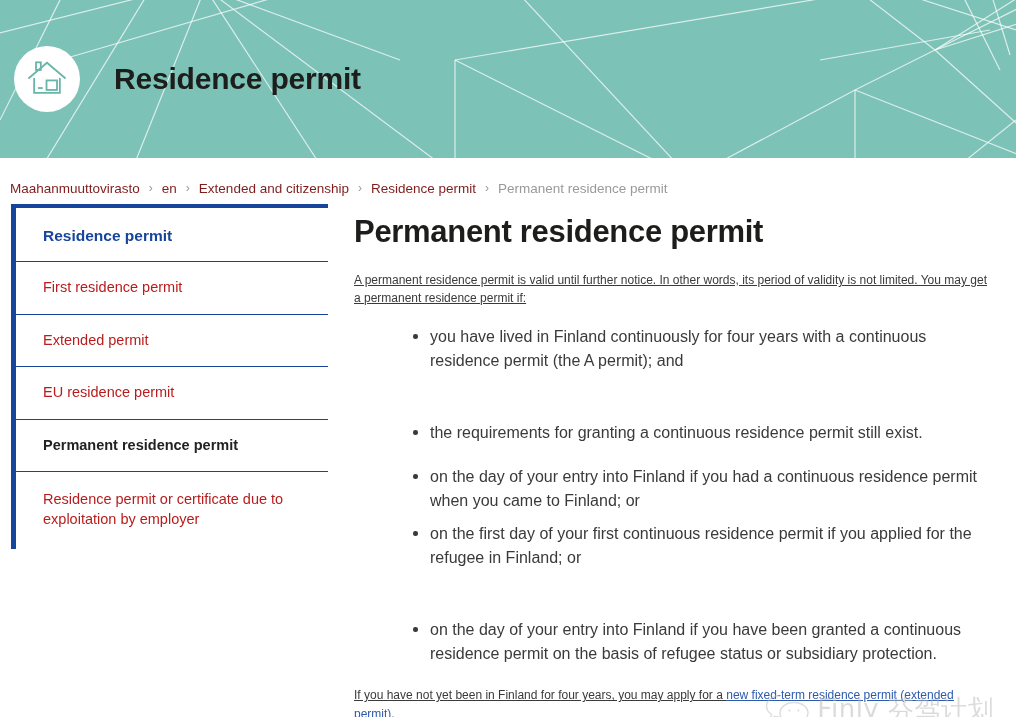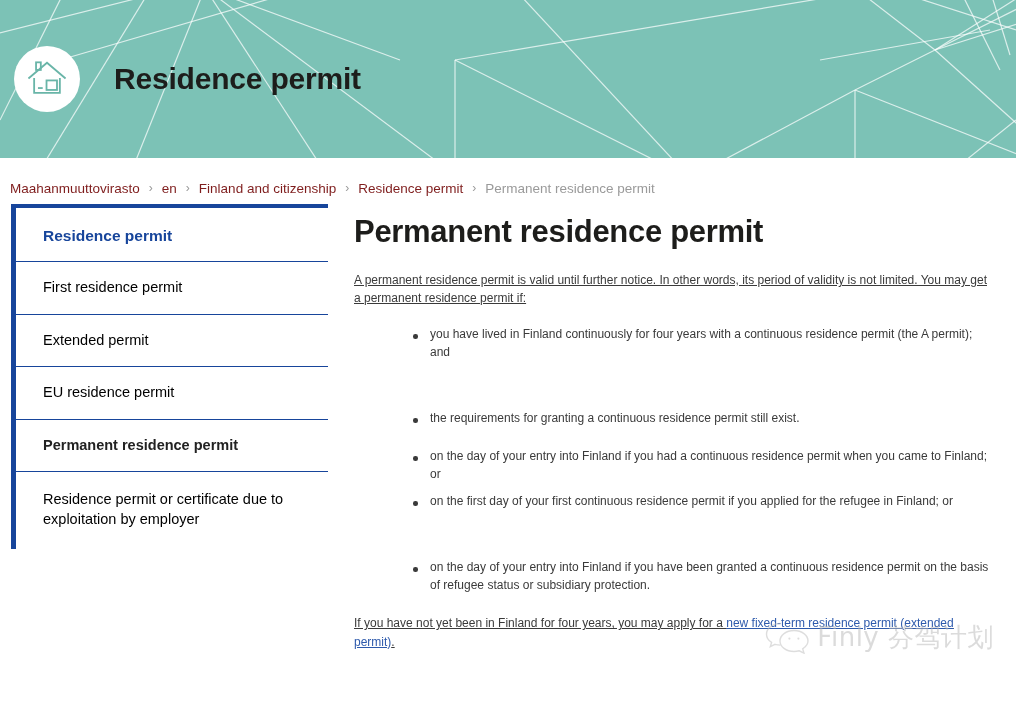--- a/index.html
+++ b/index.html
@@ -87,21 +87,21 @@
     font-size: 15.5px;
     font-weight: bold;
     color: #17459b;
     padding: 19px 0 16px 27px;
     border-bottom: 1.5px solid #17459b;
     margin-left: 0;
     margin-right: 0;
   }
   .side-item {
     font-size: 14.5px;
-    color: #000000;
+    color: #b91c1c;
     line-height: 1.35;
     padding: 16px 10px 16px 27px;
     border-bottom: 1.5px solid #17459b;
   }
   .side-item.active {
     font-weight: bold;
     color: #222222;
   }
   .side-item.sub {
     padding-left: 43px;
@@ -147,21 +147,21 @@
     color: #3a3a3a;
     margin: 0 0 18px 0;
     text-decoration: underline;
   }
   ul.bullets {
     margin: 0 0 20px 0;
     padding-left: 59px;
     list-style: none;
   }
   ul.bullets li {
-    font-size: 12px;
+    font-size: 16px;
     line-height: 1.5;
     color: #3a3a3a;
     margin-bottom: 9px;
     position: relative;
     padding-left: 17px;
   }
   ul.bullets li:last-child { margin-bottom: 0; margin-top: 48px; }
   ul.bullets li::before {
     content: "";
     position: absolute;
@@ -249,21 +249,21 @@
     </div>
     <div class="hero-title">Residence permit</div>
   </div>
 </div>
 
 <nav class="breadcrumb">
   <span class="crumb">Maahanmuuttovirasto</span>
   <span class="crumb-sep">›</span>
   <span class="crumb">en</span>
   <span class="crumb-sep">›</span>
-  <span class="crumb">Finland and citizenship</span>
+  <span class="crumb">Extended and citizenship</span>
   <span class="crumb-sep">›</span>
   <span class="crumb">Residence permit</span>
   <span class="crumb-sep">›</span>
   <span class="crumb current">Permanent residence permit</span>
 </nav>
 
 <div class="layout">
 
   <aside class="sidebar">
     <div class="side-head">Residence permit</div>

